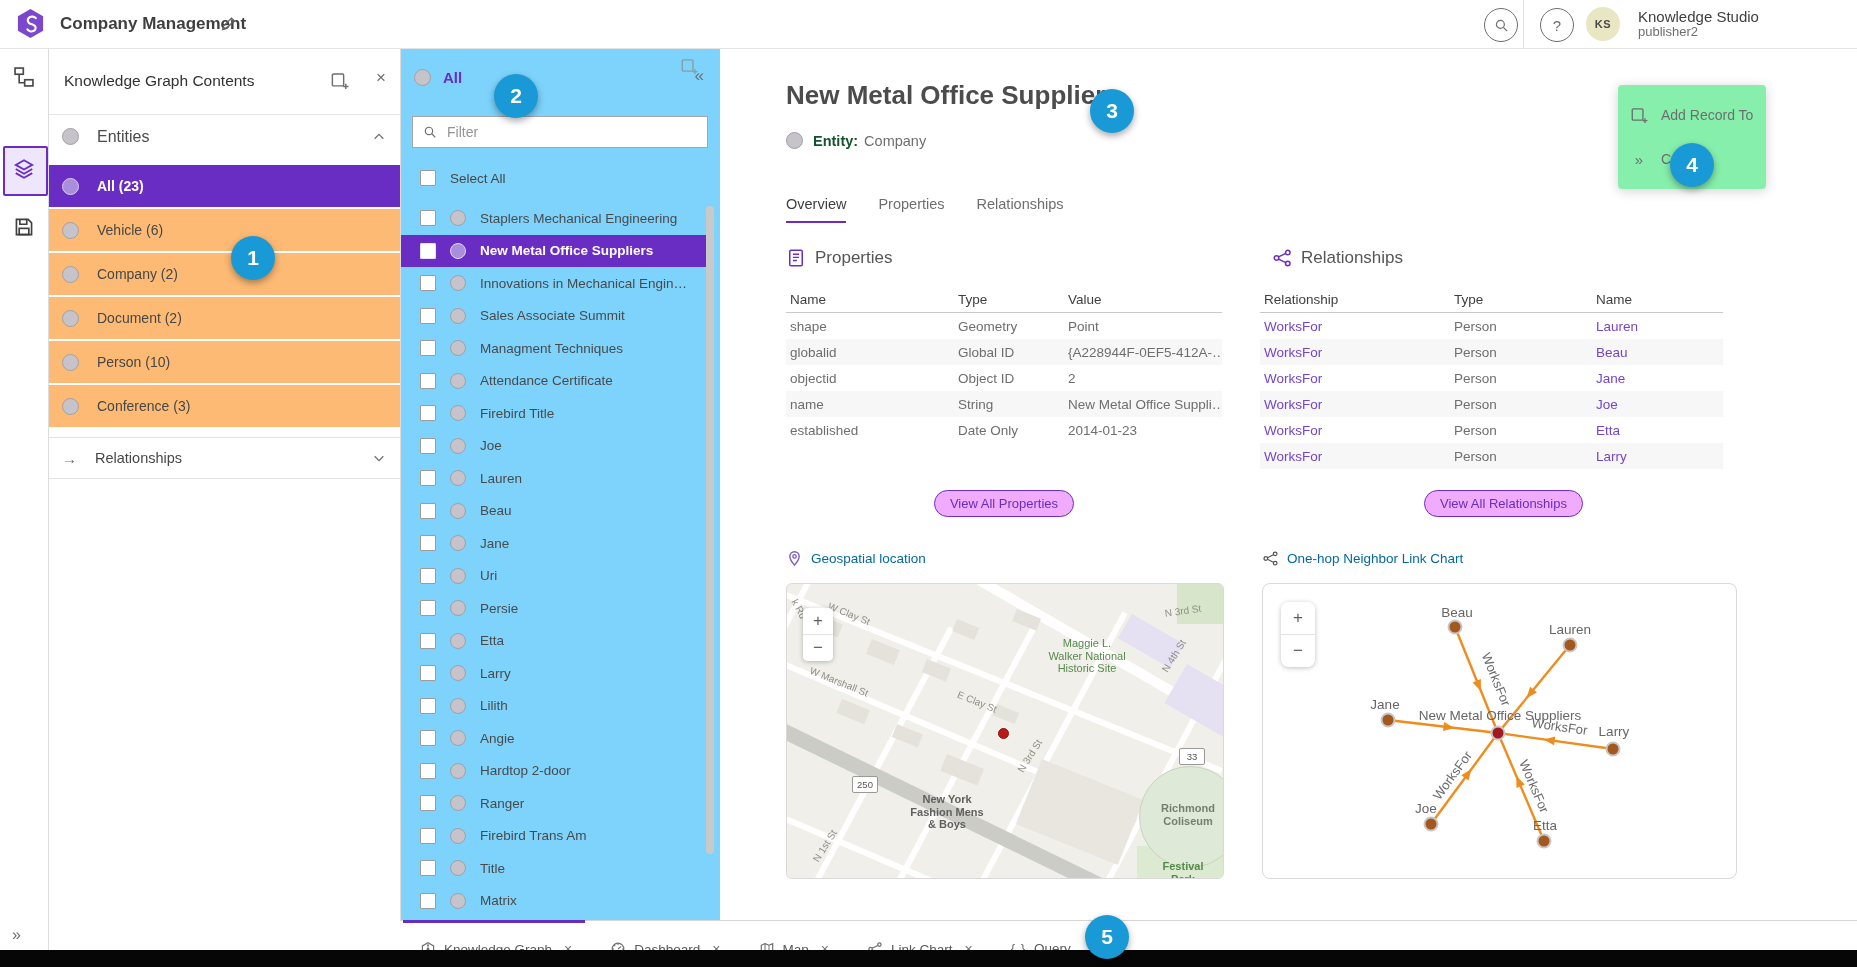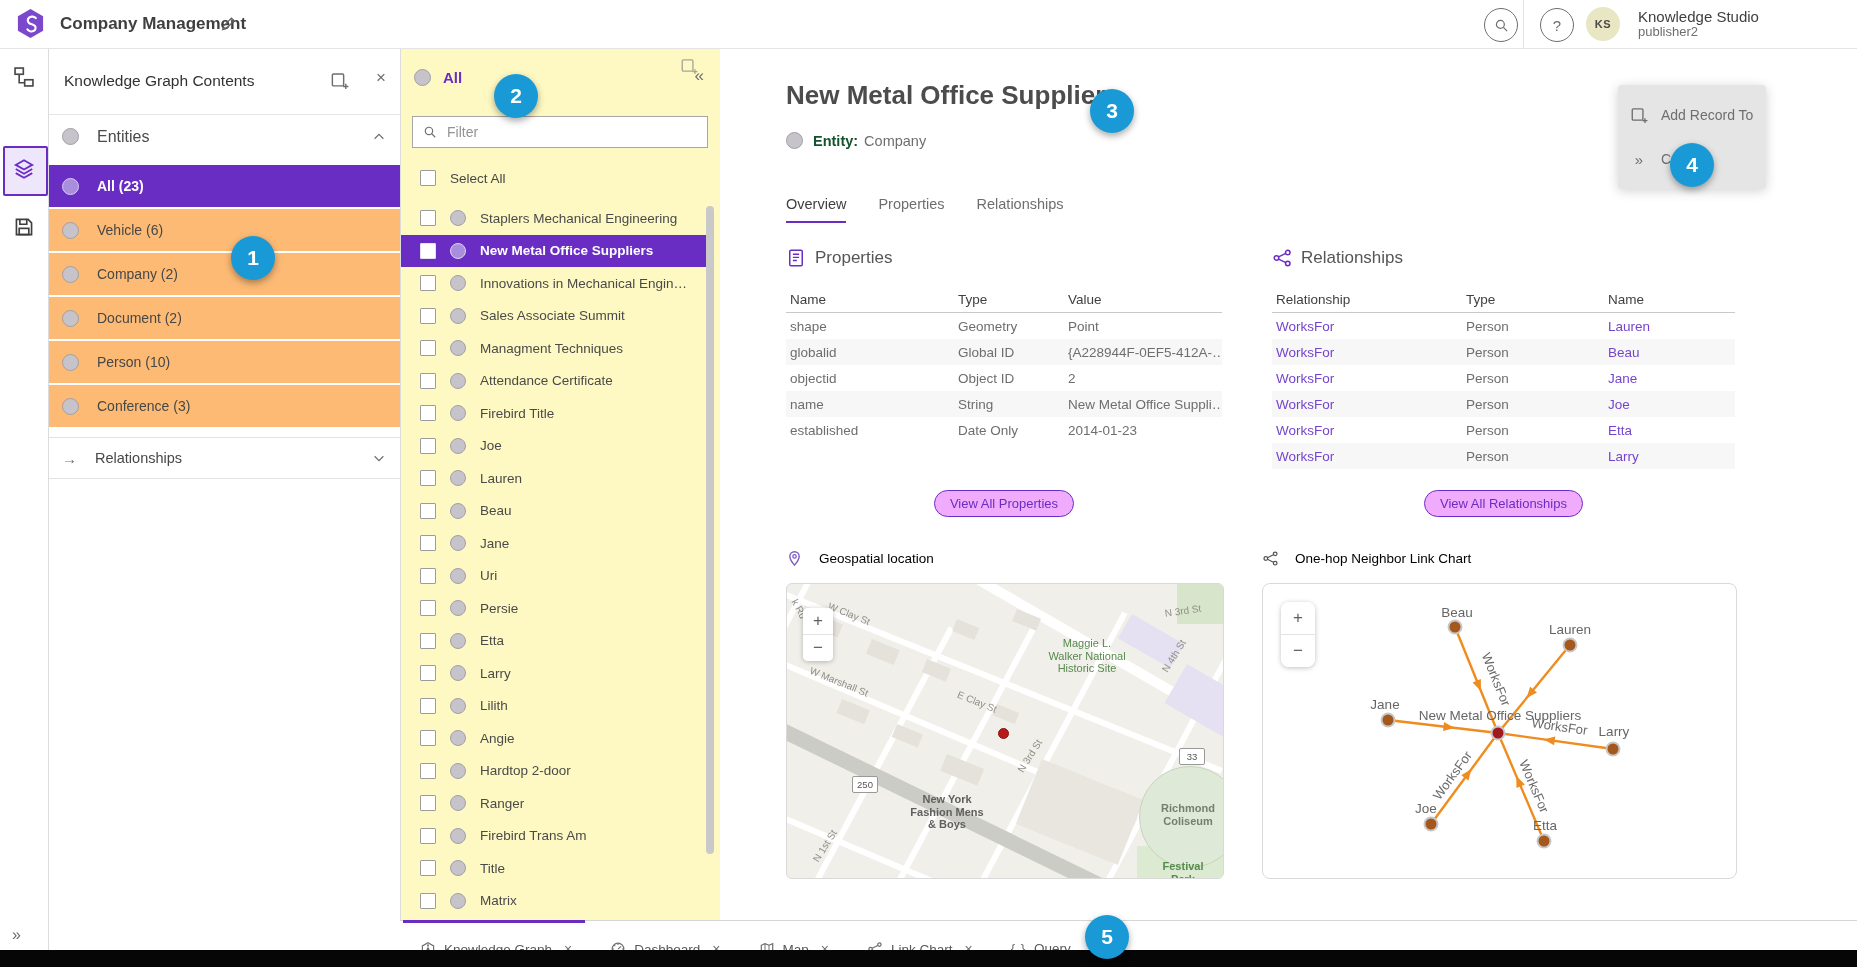--- a/index.html
+++ b/index.html
@@ -35,21 +35,21 @@
   .kgc-row{height:42px;margin-bottom:2px;background:#fdba74;display:flex;align-items:center;font-size:14px;color:#474747;cursor:pointer;}
   .kgc-row.sel{background:var(--accent);color:#fff;font-weight:600;}
   .dot{width:17px;height:17px;border-radius:50%;background:#c6c4ca;border:1px solid #a19fa7;box-sizing:border-box;flex:none;}
   .kgc-row .dot,.kgc-sect .dot{margin-left:14px;margin-right:18px;}
   .kgc-row.sel .dot{background:#a98fdb;border-color:#d8ccf2;}
   .kgc-rel{position:absolute;left:0;top:389px;width:352px;height:40px;border-top:1px solid #e3e3e3;border-bottom:1px solid #e3e3e3;
            display:flex;align-items:center;font-size:14.5px;color:#474747;cursor:pointer;background:#fff;}
   .arrow-glyph{margin-left:14px;margin-right:18px;font-size:15px;color:#6e6e6e;}
   .chev{margin-left:auto;margin-right:14px;width:14px;height:14px;}
   
-  .listp{position:absolute;left:400px;top:48px;width:320px;height:872px;background:#fef9c3;overflow:hidden;z-index:4;}
+  .listp{position:absolute;left:400px;top:48px;width:320px;height:872px;background:#7dd3fc;overflow:hidden;z-index:4;}
   .listp-hdr{position:absolute;left:0;top:0;width:320px;height:58px;display:flex;align-items:center;}
   .listp-hdr .dot{margin-left:14px;margin-right:12px;}
   .listp-all{font-size:15px;font-weight:600;color:var(--accent);}
   .collapse-btn{position:absolute;right:16px;top:18px;font-size:17px;color:#6e6e6e;cursor:pointer;}
   .filter{position:absolute;left:12px;top:68px;width:294px;height:30px;background:#fff;border:1px solid #a7a7a7;display:flex;align-items:center;}
   .filter input{border:none;outline:none;flex:1;font-size:14px;color:#444;font-family:"Liberation Sans",sans-serif;background:transparent;}
   .filter input::placeholder{color:#949494;}
   .selall{position:absolute;left:0;top:112px;width:320px;height:36px;display:flex;align-items:center;font-size:13.5px;color:#474747;}
   .cbx{width:16px;height:16px;background:#fff;border:1px solid #9c9c9c;border-radius:1px;box-sizing:border-box;flex:none;cursor:pointer;}
   .selall .cbx{margin-left:20px;margin-right:14px;}
@@ -66,21 +66,21 @@
   .main{position:absolute;left:720px;top:48px;width:1137px;height:872px;background:#fff;}
   .rec-title{position:absolute;left:66px;top:32px;font-size:26px;font-weight:600;color:#4c4c4c;}
   .entity-line{position:absolute;left:66px;top:84px;display:flex;align-items:center;font-size:14.5px;color:#6e6e6e;}
   .entity-line .dot{margin-right:10px;}
   .entity-lbl{font-weight:700;color:#14532d;margin-right:6px;}
   .tabs{position:absolute;left:66px;top:148px;display:flex;gap:32px;font-size:14.5px;color:#6e6e6e;}
   .tab{padding-bottom:9px;cursor:pointer;}
   .tab.active{color:#3f3f3f;border-bottom:2px solid var(--accent);}
   .sect-hdr{position:absolute;display:flex;align-items:center;gap:9px;font-size:17px;color:#565656;}
   .sect-hdr svg{width:20px;height:20px;}
-  .mini-hdr{position:absolute;display:flex;align-items:center;gap:16px;font-size:13.5px;color:#000000;}
+  .mini-hdr{position:absolute;display:flex;align-items:center;gap:8px;font-size:13.5px;color:#0369a1;}
   .mini-hdr svg{width:17px;height:17px;}
   .tbl{position:absolute;font-size:13.5px;border-collapse:collapse;table-layout:fixed;}
   .tbl th{text-align:left;font-weight:400;color:#3f3f3f;border-bottom:1px solid #c9c9c9;height:26px;padding:0 0 0 4px;}
   .tbl td{height:26px;color:#6e6e6e;padding:0 0 0 4px;overflow:hidden;white-space:nowrap;}
   .tbl tr.alt td{background:#f7f7f7;}
   .tbl td.lnk{color:var(--link);cursor:pointer;}
   .pill-wrap{position:absolute;text-align:center;}
   .pill{display:inline-block;border:1.5px solid var(--accent);color:var(--accent);font-size:13px;border-radius:14px;
         padding:5px 15px;background:#f0abfc;cursor:pointer;}
   
@@ -91,21 +91,21 @@
   .zoomctl{position:absolute;background:#fff;border-radius:5px;box-shadow:0 1px 5px rgba(0,0,0,.25);display:flex;flex-direction:column;overflow:hidden;z-index:5;}
   .zbtn{display:flex;align-items:center;justify-content:center;color:#5f5f5f;font-size:17px;cursor:pointer;background:#fff;}
   .zbtn:first-child{border-bottom:1px solid #e3e3e3;}
   .map-label{position:absolute;white-space:pre-line;text-align:center;line-height:1.15;pointer-events:none;}
   .shield{position:absolute;background:#fff;border:1px solid #999;border-radius:2px;font-size:9.5px;color:#555;
           display:flex;align-items:center;justify-content:center;}
   .marker{position:absolute;width:11px;height:11px;border-radius:50%;background:#b81a1a;border:1px solid #8f1212;box-sizing:border-box;}
   
   .chart-card{position:absolute;left:542px;top:535px;width:473px;height:294px;border:1px solid #d9d9d9;border-radius:8px;background:#fff;overflow:hidden;}
   
-  .menu{position:absolute;left:1618px;top:85px;width:148px;background:#e5e5e5;border-radius:4px;
+  .menu{position:absolute;left:1618px;top:85px;width:148px;background:#86efac;border-radius:4px;
         box-shadow:0 2px 12px rgba(0,0,0,.18);z-index:50;padding:8px 0;}
   .menu-item{height:44px;display:flex;align-items:center;font-size:14px;color:#6e6e6e;cursor:pointer;padding:0 12px;gap:13px;}
   .menu-item svg{width:18px;height:18px;flex:none;}
   .menu-chevrons{font-size:15px;color:#6e6e6e;width:18px;text-align:center;flex:none;}
   
   .bbar{position:absolute;left:400px;top:920px;width:1457px;height:30px;background:#fff;border-top:1px solid #d6d6d6;z-index:8;}
   .bbar-ind{position:absolute;left:3px;top:-1px;width:182px;height:3px;background:var(--accent);}
   .btabs{display:flex;align-items:flex-start;height:30px;padding-left:20px;gap:38px;margin-top:20px;}
   .btab{display:flex;align-items:center;gap:8px;font-size:13.5px;color:#595959;cursor:pointer;}
   .btab svg{width:16px;height:16px;}
@@ -438,21 +438,21 @@
 
     <div class="sect-hdr" style="left:552px;top:200px;">
       <svg viewBox="0 0 16 16">
           <circle cx="3.6" cy="8" r="1.8" fill="none" stroke="#6a2dc4" stroke-width="1.2"></circle>
           <circle cx="12.6" cy="3.6" r="1.8" fill="none" stroke="#6a2dc4" stroke-width="1.2"></circle>
           <circle cx="12.6" cy="12.4" r="1.8" fill="none" stroke="#6a2dc4" stroke-width="1.2"></circle>
           <path d="M5.3 7.1l5.7-2.8M5.3 8.9l5.7 2.8" stroke="#6a2dc4" stroke-width="1.1"></path>
         </svg>
       <span>Relationships</span>
     </div>
-    <table class="tbl" style="left:552px;top:238px;width:463px;">
+    <table class="tbl" style="left:540px;top:238px;width:463px;">
       <colgroup>
           <col style="width:190px">
           <col style="width:142px">
           <col style="width:131px">
         </colgroup>
       <thead>
           <tr id="rels-head">
             <th>Relationship</th>
             <th>Type</th>
             <th>Name</th>

